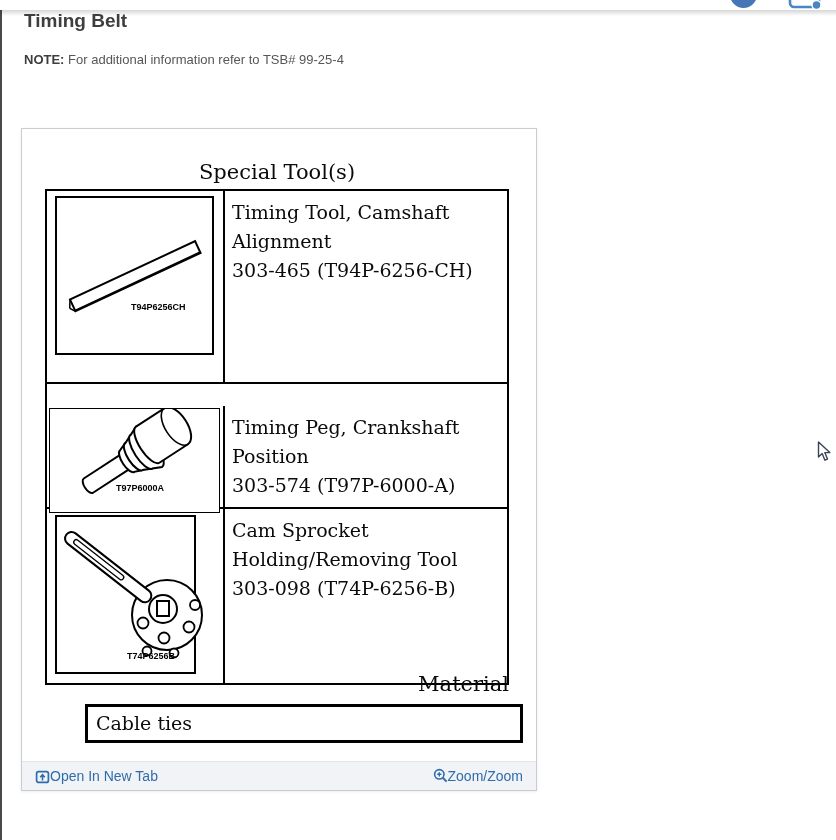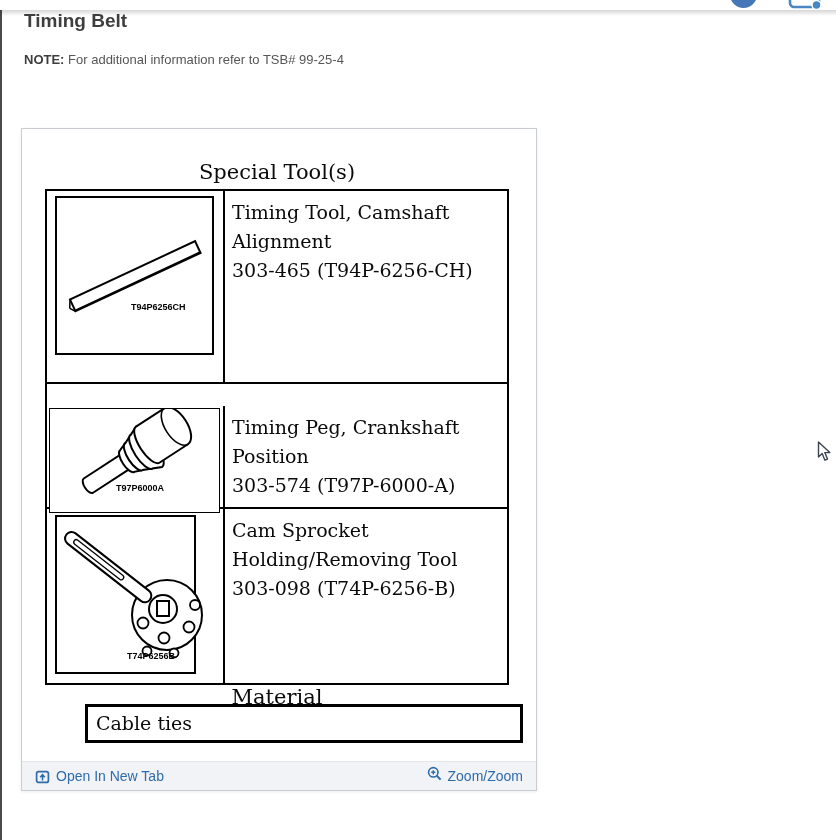--- a/index.html
+++ b/index.html
@@ -46,28 +46,28 @@
   .box-1 { left:8px; top:5px; width:159px; height:159px; }
   .box-2 { left:2px; top:2px; width:171px; height:105px; border-width:1.5px; }
   .box-3 { left:8px; top:6px; width:141px; height:159px; }
 
   .part-label { position:absolute; font-size:9px; font-weight:bold; color:#000; letter-spacing:0px;
     font-family:"Liberation Sans", sans-serif; }
   .label-1 { left:74px; top:104px; }
   .label-2 { left:66px; top:74px; }
   .label-3 { left:70px; top:134px; }
 
-  .material-title { position:absolute; left:23px; top:543px; width:464px; text-align:center; font-size:21px;margin-top:13px; }
+  .material-title { position:absolute; left:23px; top:543px; width:464px; text-align:right; font-size:21px; }
   .material-box { position:absolute; left:63px; top:575px; width:438px; height:39px;
     border:3px solid #000; background:#fff; font-size:19px; line-height:33px; padding-left:8px; }
 
   .card-footer { position:absolute; left:0; right:0; bottom:0; height:29px;
     background:#f1f3f6; border-top:1px solid #e2e4e8;
     display:flex; justify-content:space-between; align-items:center; padding:0 13px; }
-  .footer-link { display:flex; align-items:center; gap:6px; color:#2e6cab; font-size:14px; cursor:pointer; }
+  .footer-link { display:flex; align-items:flex-end; color:#2e6cab; font-size:14px; cursor:pointer; }
   .footer-link svg { display:block; }
 
   .cursor { position:absolute; left:817px; top:441px; z-index:9; }
 
   svg.drawing { position:absolute; left:0; top:0; }
 </style>
 </head>
 <body>
 
 <div class="stage">

